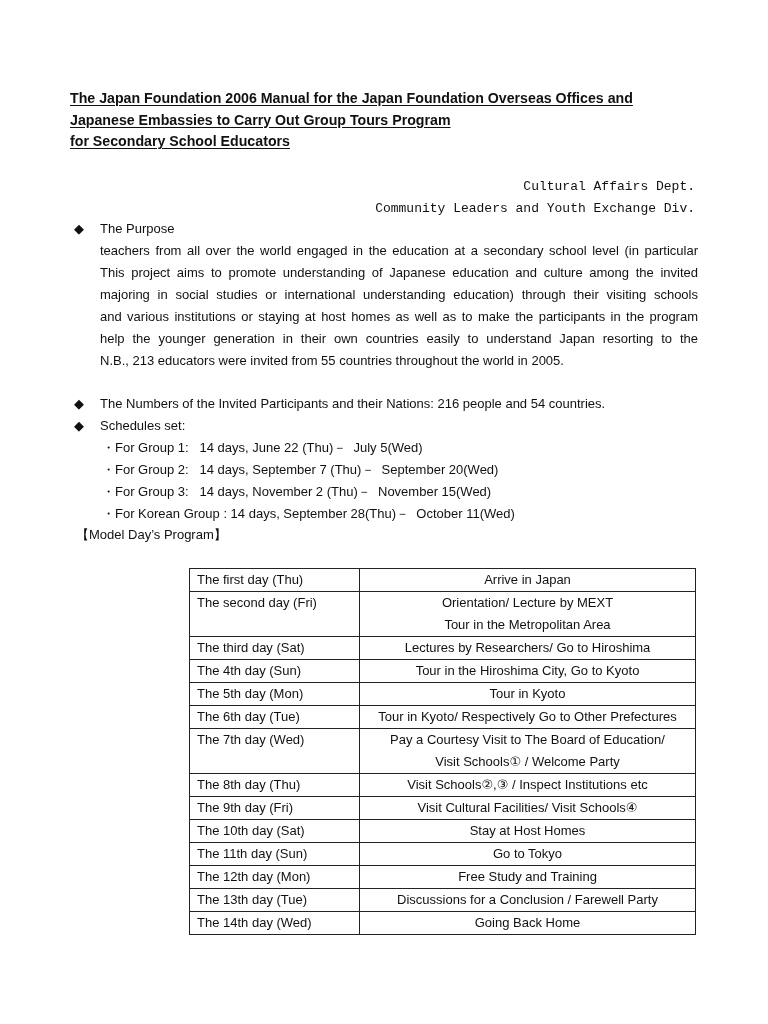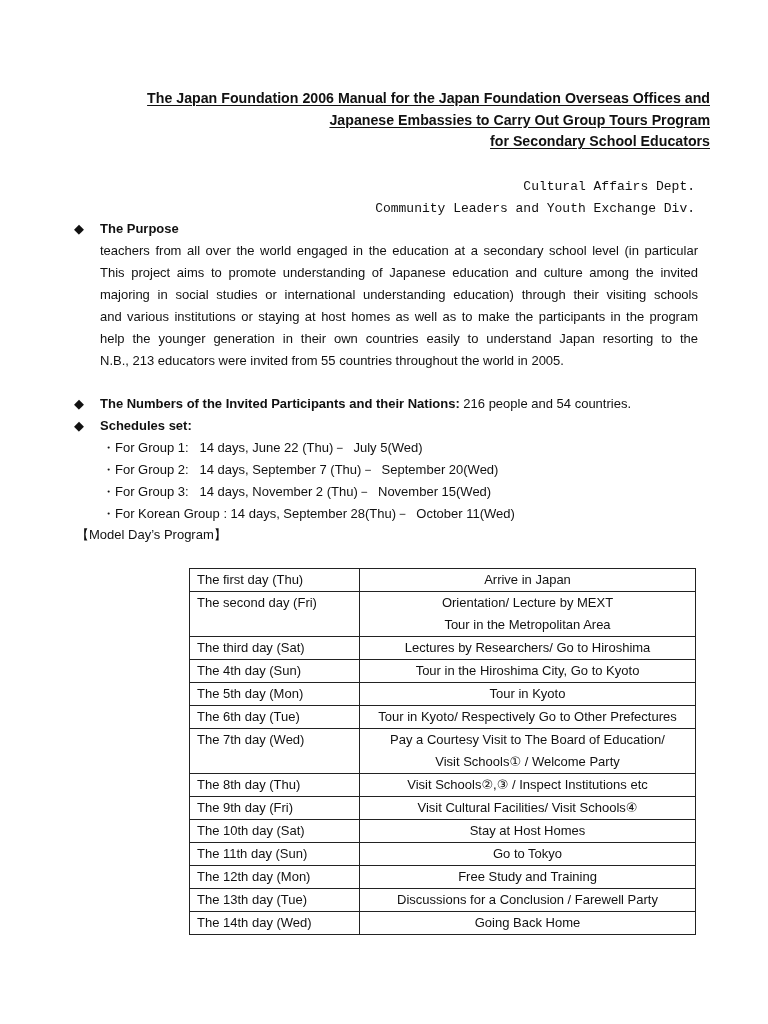--- a/index.html
+++ b/index.html
@@ -19,21 +19,21 @@
       position: absolute;
       left: 0; top: 0;
       width: 768px;
       height: 1024px;
     }
     .title-block {
       position: absolute;
       left: 70px;
       top: 88px;
       width: 640px;
-      text-align: right;
+      text-align: left;
       font-weight: bold;
       font-size: 14.2px;
       line-height: 21.5px;
     }
     .title-block div {
       text-decoration: underline;
       text-underline-offset: 2px;
       white-space: nowrap;
     }
     .dept-block {
@@ -57,21 +57,21 @@
       line-height: 21.5px;
     }
     .diamond {
       position: absolute;
       left: 0;
       top: 0;
       font-size: 13px;
       line-height: 21.5px;
     }
     .heading {
-      font-weight: bold;
+      font-weight: normal;
       text-align: center;
     }
     .para {
       padding-left: 26px;
       text-align: justify;
       line-height: 22px;
       font-size: 13px;
     }
     .para-line {
       text-align: justify;

